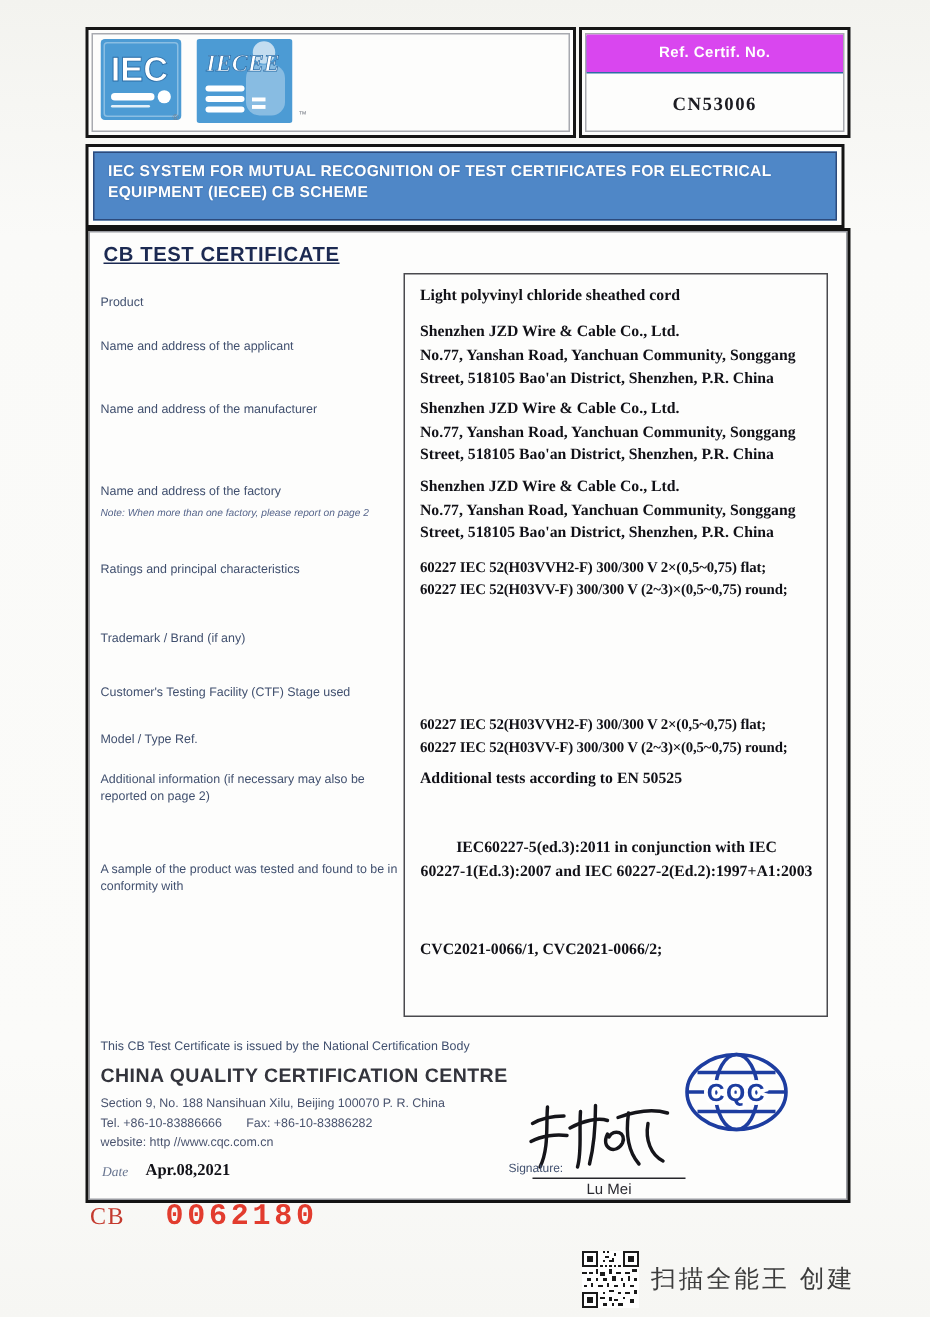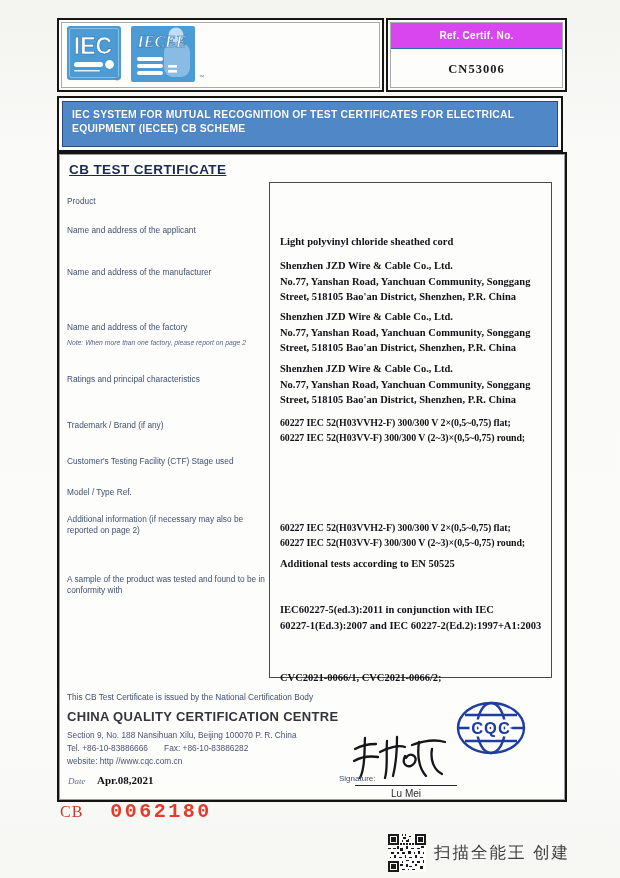--- a/index.html
+++ b/index.html
@@ -46,21 +46,21 @@
   .cert-title{
     left:10px;top:8px;font-size:13.5px;font-weight:bold;color:#1c2a52;
     letter-spacing:.4px;text-decoration:underline;
   }
   .lbl{left:8px;width:198px;font-size:8.3px;line-height:11px;color:#41506f;}
   .note{left:8px;width:205px;font-size:6.8px;font-style:italic;color:#55648a;}
 
   .value-box{left:210px;top:28px;width:281px;height:494px;border:1.5px solid #4a4a4e;background:#fdfdfc;}
   .val{
     left:10px;width:262px;font-family:"Liberation Serif",serif;font-weight:700;
-    font-size:10.5px;line-height:15.5px;color:#111117;white-space:pre-line;margin-top:44px;
+    font-size:10.5px;line-height:15.5px;color:#111117;white-space:pre-line;
   }
   .val-sm{font-size:9.9px;letter-spacing:-0.1px;line-height:15px;}
 
   .issued{left:8px;top:538px;font-size:8.3px;color:#41506f;}
   .ncb-name{left:8px;top:555px;font-size:13px;font-weight:bold;letter-spacing:.3px;color:#33343c;}
   .ncb-line{left:8px;font-size:8.3px;color:#49536e;}
   .pre{white-space:pre;}
 
   .sig-label{left:280px;top:620px;font-size:8px;color:#41506f;}
   .sig-line{left:296px;top:631px;width:102px;border-top:1.5px solid #26262b;}
@@ -143,21 +143,21 @@
 No.77, Yanshan Road, Yanchuan   Community, Songgang
 Street, 518105 Bao'an District, Shenzhen, P.R. China</div>
       <div class="abs val" style="top:134px;">Shenzhen JZD Wire &amp; Cable Co., Ltd.
 No.77, Yanshan Road, Yanchuan   Community, Songgang
 Street, 518105 Bao'an District, Shenzhen, P.R. China</div>
       <div class="abs val val-sm" style="top:188px;">60227 IEC 52(H03VVH2-F) 300/300 V 2×(0,5~0,75) flat;
 60227 IEC 52(H03VV-F) 300/300 V (2~3)×(0,5~0,75) round;</div>
       <div class="abs val val-sm" style="top:293px;">60227 IEC 52(H03VVH2-F) 300/300 V 2×(0,5~0,75) flat;
 60227 IEC 52(H03VV-F) 300/300 V (2~3)×(0,5~0,75) round;</div>
       <div class="abs val" style="top:329px;">Additional tests according to EN 50525</div>
-      <div class="abs val" style="top:375px;">IEC60227-5(ed.3):2011 in conjunction with IEC
+      <div class="abs val" style="top:375px;text-align:center;">IEC60227-5(ed.3):2011 in conjunction with IEC
 60227-1(Ed.3):2007 and IEC 60227-2(Ed.2):1997+A1:2003</div>
       <div class="abs val" style="top:443px;">CVC2021-0066/1, CVC2021-0066/2;</div>
     </div>
 
     <div class="abs issued">This CB Test Certificate is issued by the National Certification Body</div>
     <div class="abs ncb-name">CHINA QUALITY CERTIFICATION CENTRE</div>
     <div class="abs ncb-line" style="top:576px;">Section 9, No. 188 Nansihuan Xilu, Beijing 100070 P. R. China</div>
     <div class="abs ncb-line pre" style="top:589px;">Tel. +86-10-83886666       Fax: +86-10-83886282</div>
     <div class="abs ncb-line" style="top:602px;">website: http //www.cqc.com.cn</div>
 

